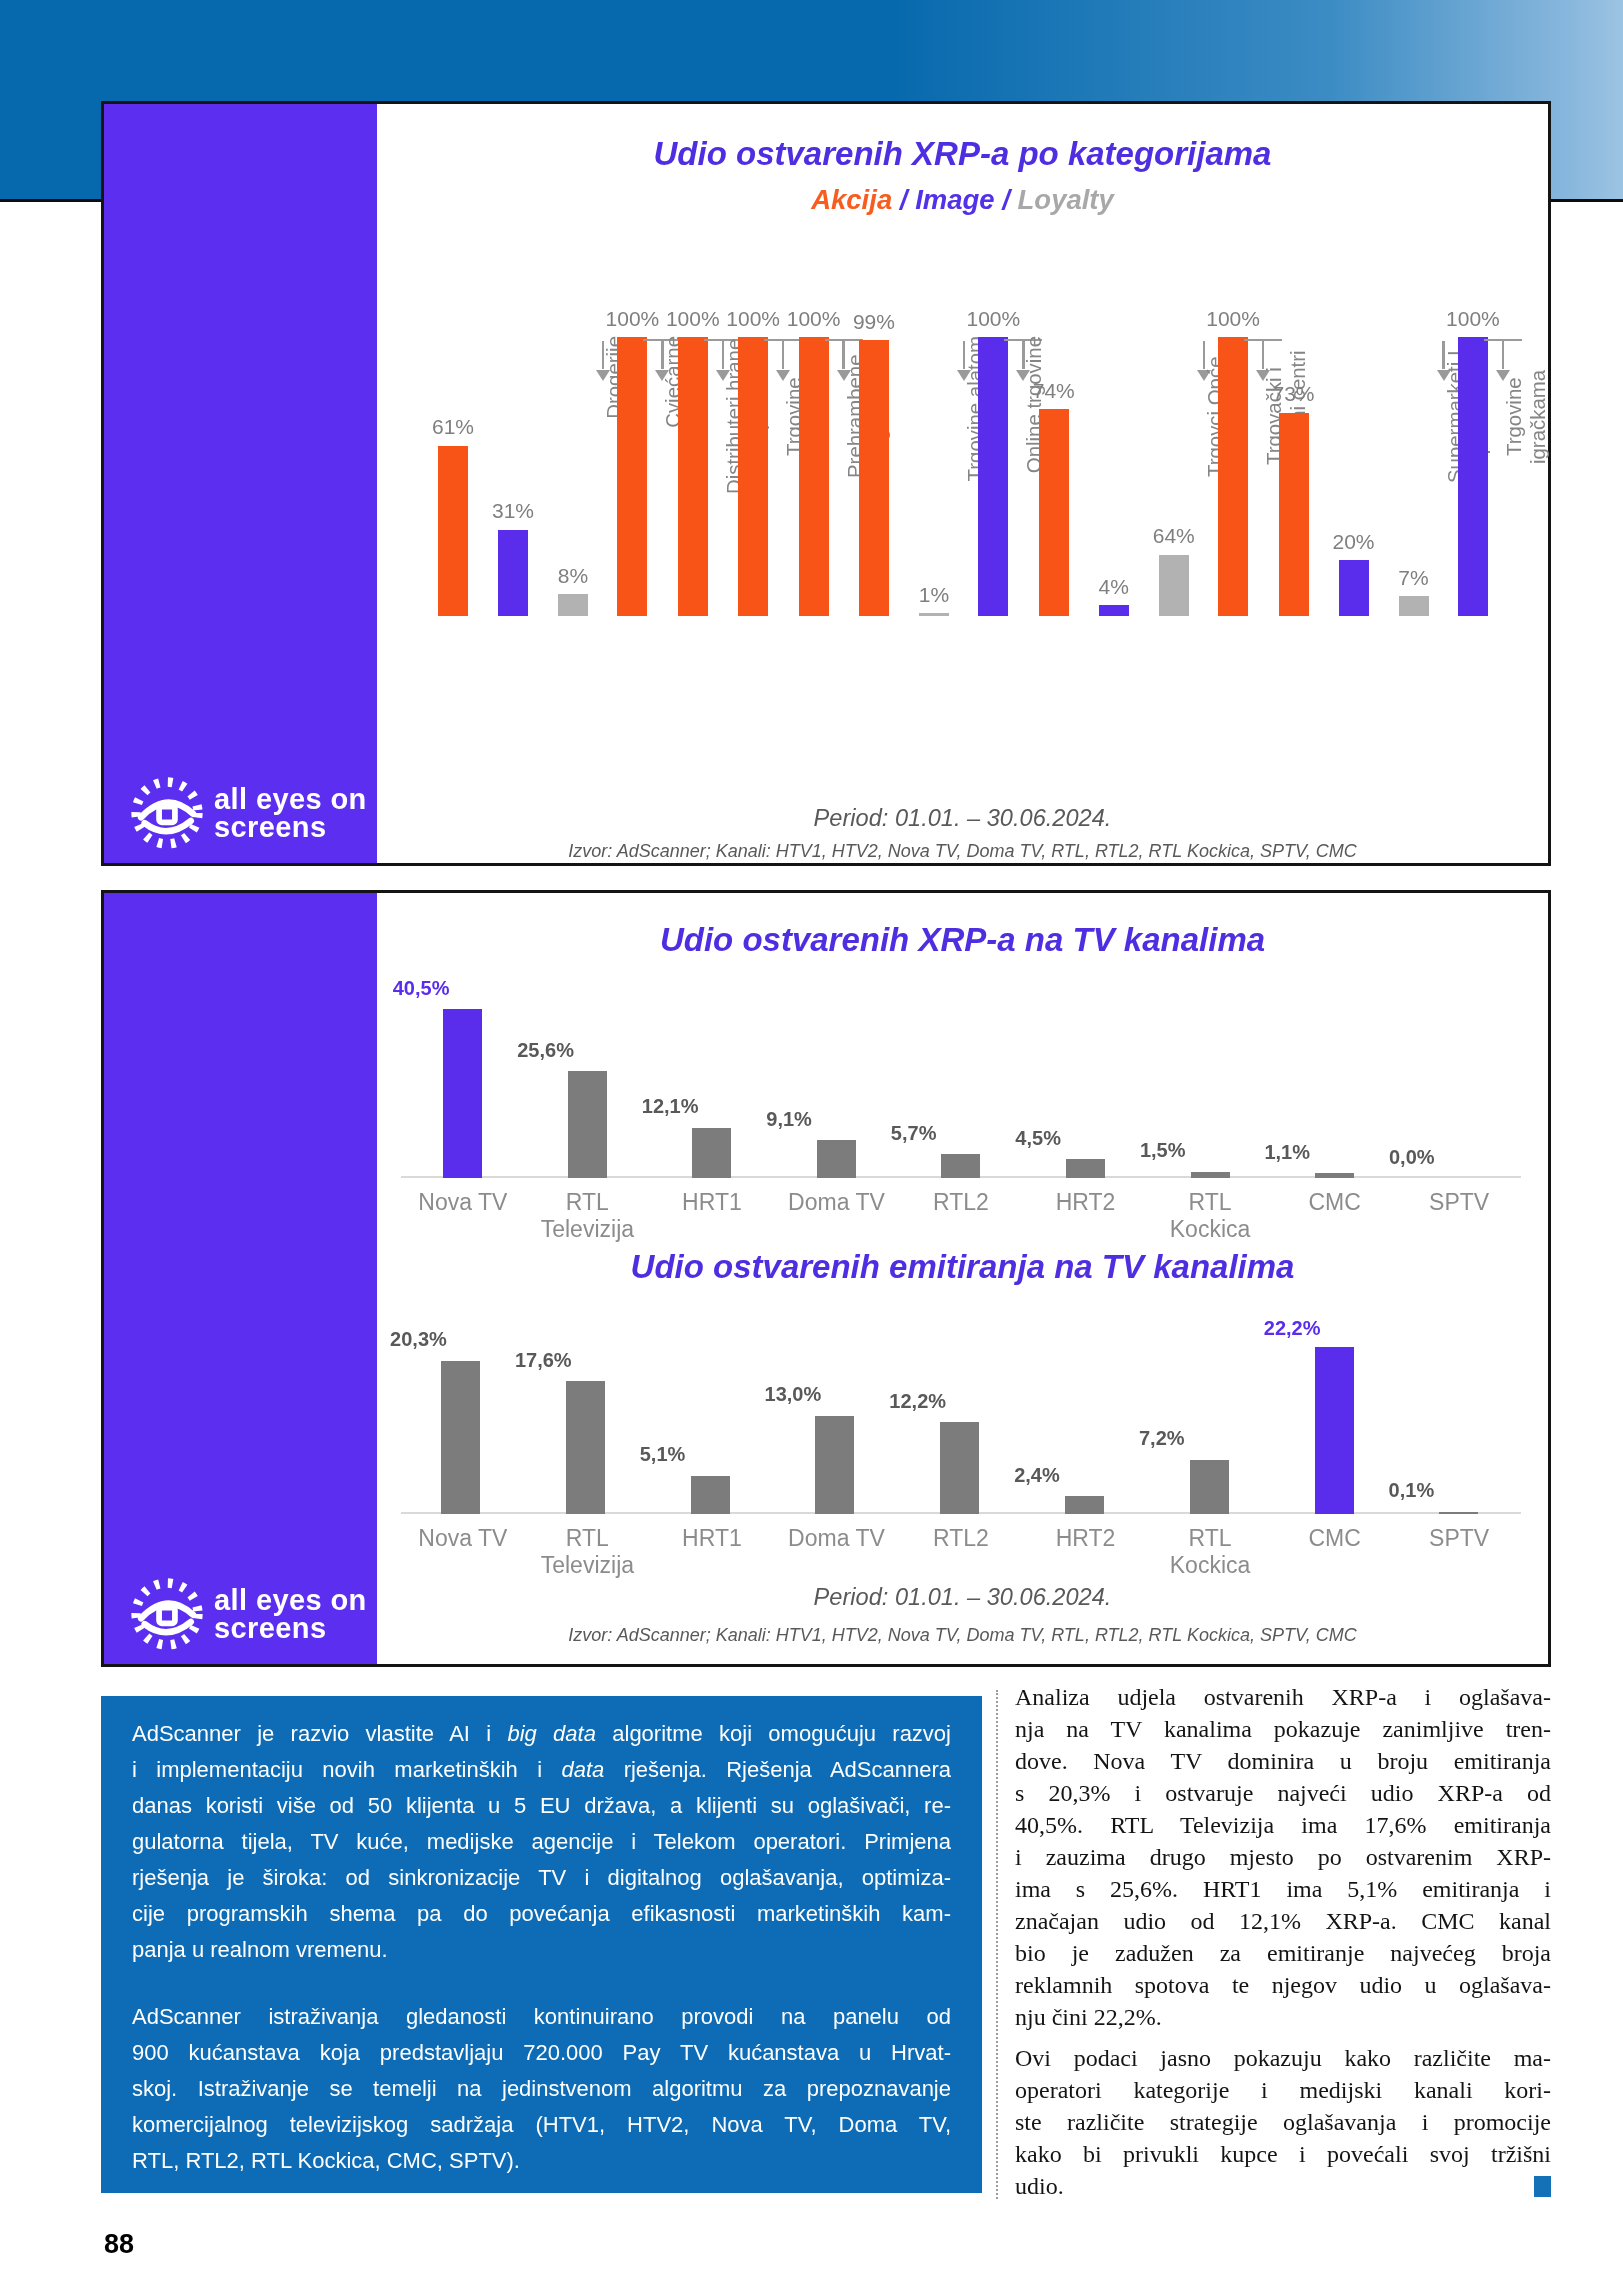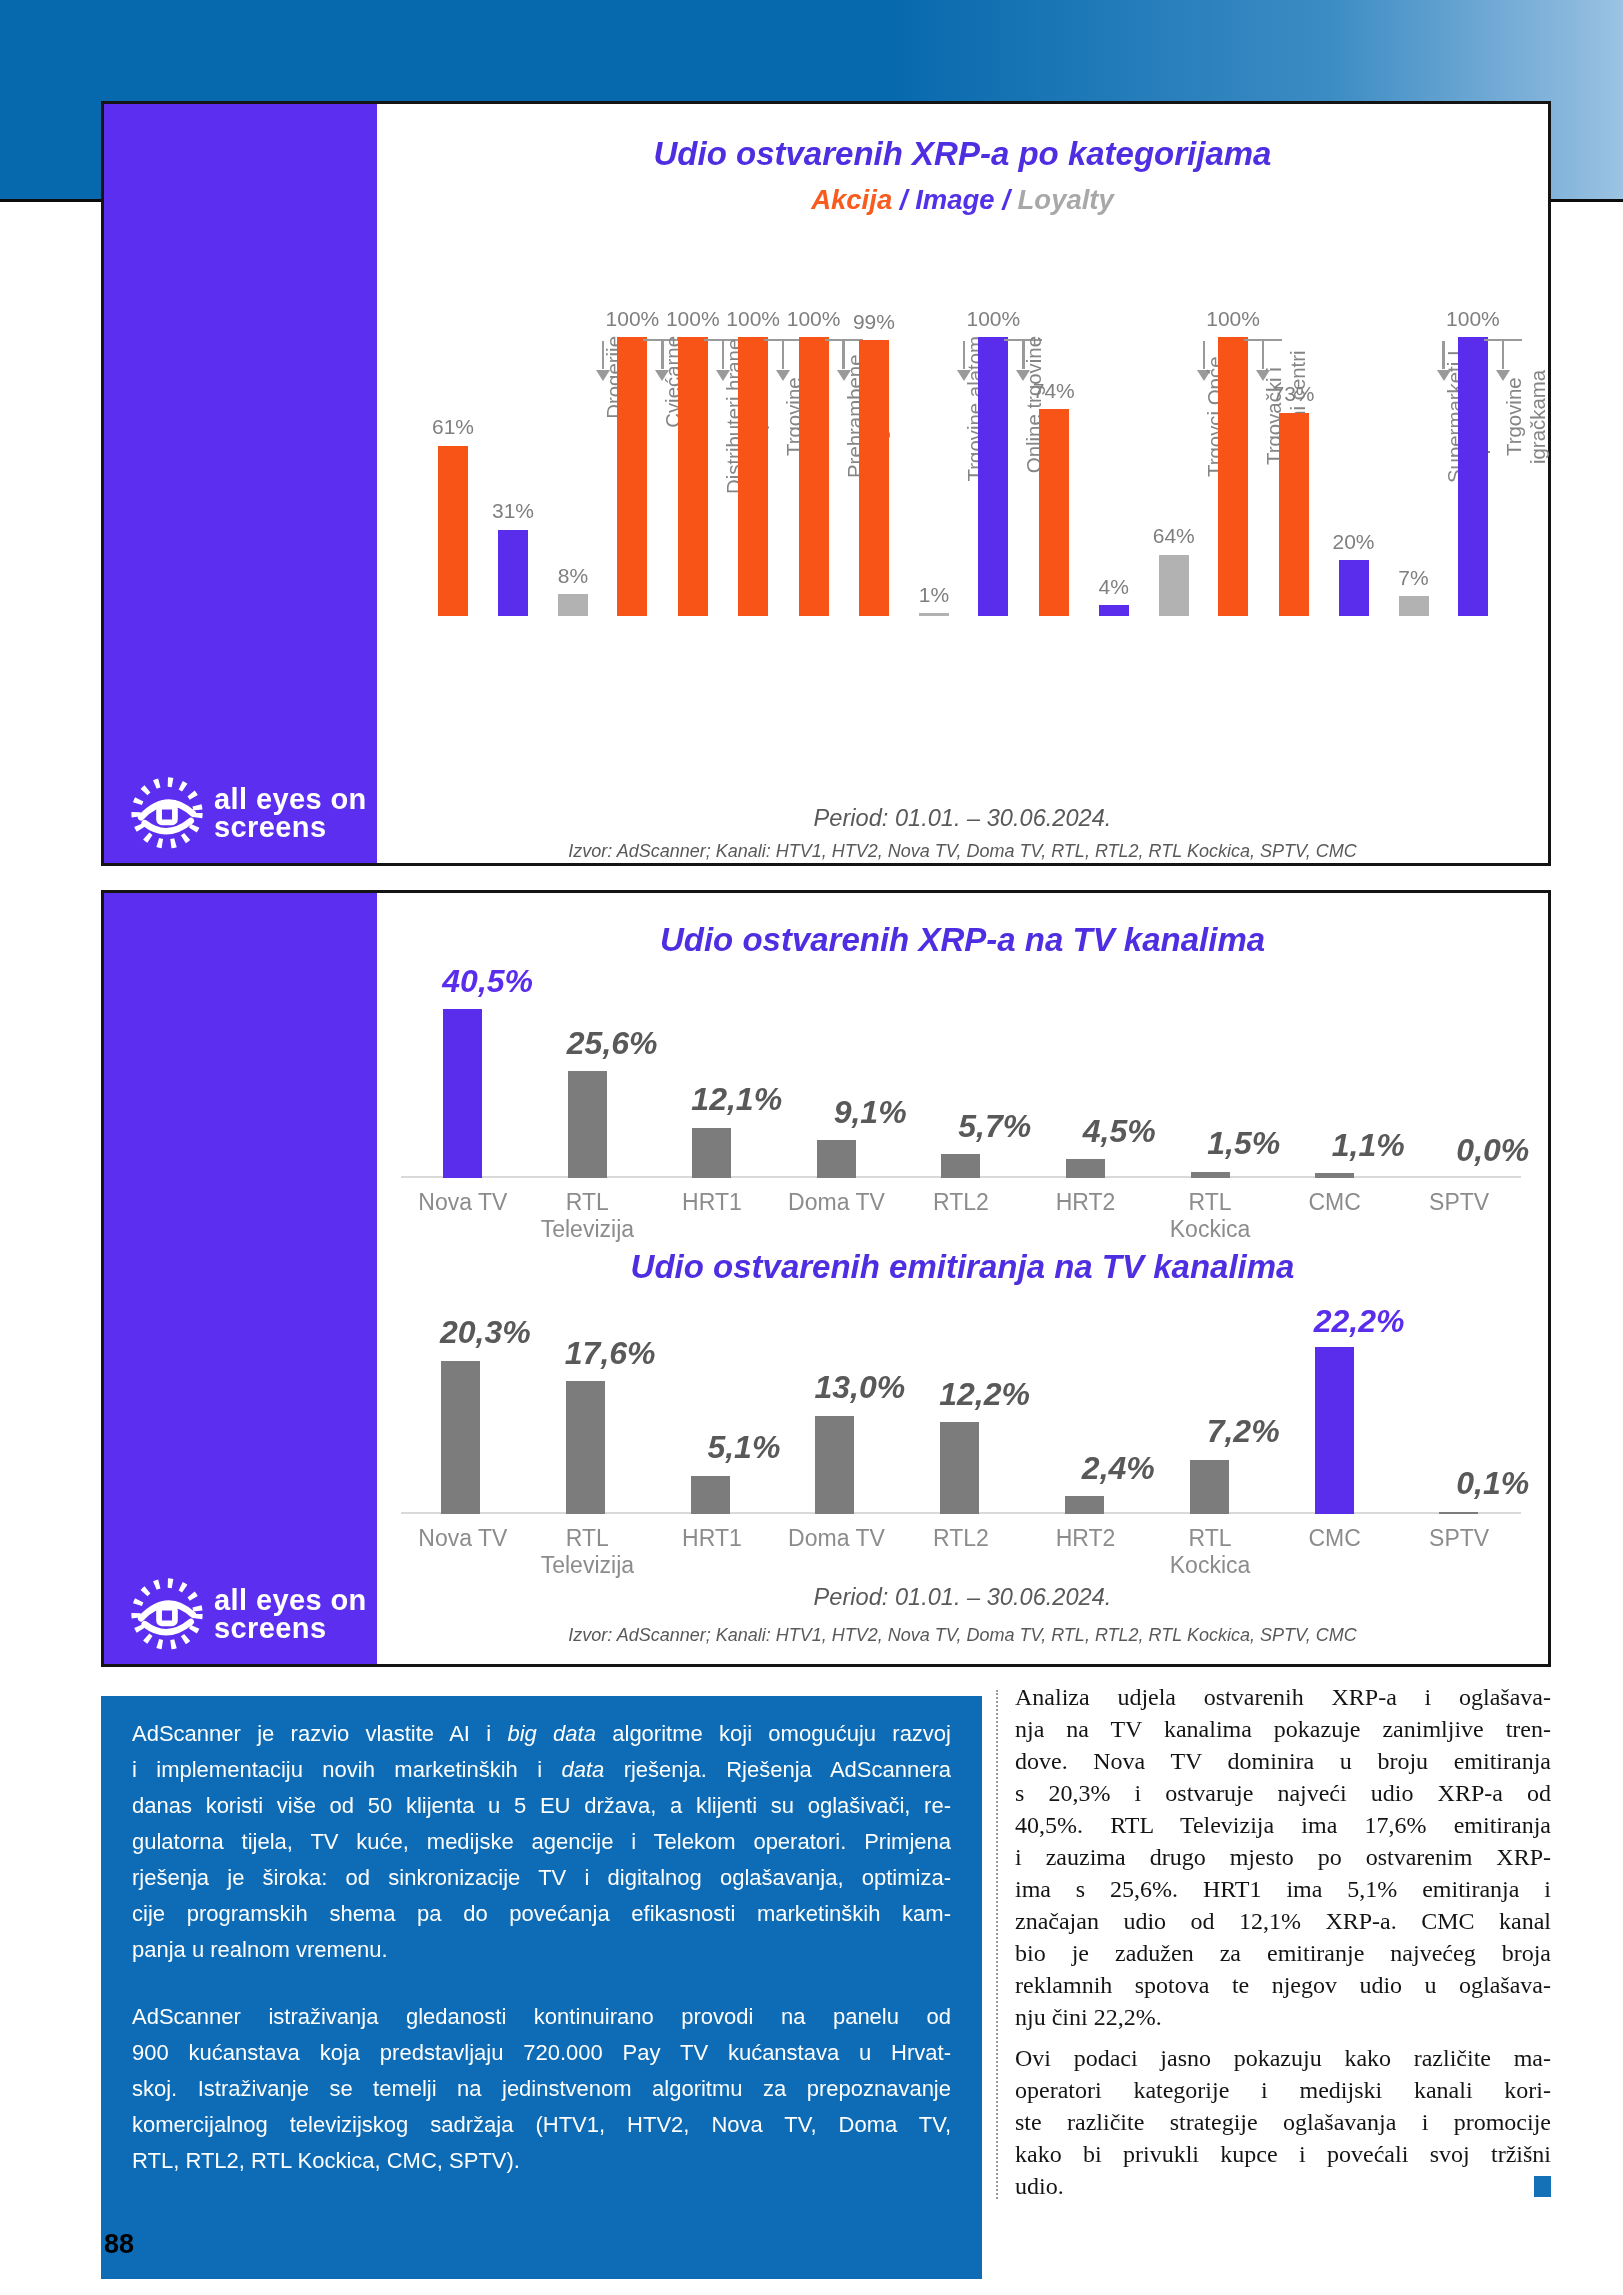--- a/index.html
+++ b/index.html
@@ -34,26 +34,26 @@
     border-left:7px solid transparent;border-right:7px solid transparent;border-top:11px solid #9a9a9a;}
   .c1-label{height:169px;display:flex;justify-content:center;align-items:flex-start;margin-top:3.1px;}
   .c1-label span{writing-mode:vertical-rl;transform:rotate(180deg);max-height:161px;
     font-size:20.4px;line-height:23.6px;color:#858585;text-align:center;}
   
   .tvchart{position:absolute;left:273px;right:3.1px;height:196px;display:flex;align-items:flex-end;padding:0 23.6px;box-sizing:border-box;}
   .tv-baseline{position:absolute;left:23.6px;right:23.6px;bottom:0;height:2.4px;background:#d9d9d9;}
   .tv-slot{flex:1;position:relative;height:196px;display:flex;justify-content:center;align-items:flex-end;}
   .tv-bar{width:39px;background:#7c7c7c;}
   .tv-bar.hl{background:#5a2ded;}
-  .tv-val{position:absolute;left:-7.9px;right:-7.9px;text-align:right;font-size:32px;font-weight:bold;font-style:italic;color:#595959;}
+  .tv-val{position:absolute;left:-7.9px;right:-7.9px;text-align:left;font-size:20px;font-weight:bold;color:#595959;}
   .tv-val.hl{color:#5a2ded;}
   .tvlabels{position:absolute;left:273px;right:3.1px;display:flex;padding:0 23.6px;box-sizing:border-box;}
   .tvlabels div{flex:1;text-align:center;font-size:23px;color:#8c8c8c;}
   
-  .bluebox{position:absolute;left:101px;top:1696px;width:881px;height:583px;background:#0d6cb5;
+  .bluebox{position:absolute;left:101px;top:1696px;width:881px;height:497px;background:#0d6cb5;
     box-sizing:border-box;padding:20.4px 31px;color:#fff;font-size:22px;line-height:36px;}
   .tline{text-align:justify;text-align-last:justify;}
   .tline.last{text-align-last:left;}
   .para-gap{height:31px;}
   .vsep{position:absolute;left:996px;top:1690px;height:509px;border-left:2.4px dotted #9b9b9b;}
   .analysis{position:absolute;left:1015px;top:1681px;width:536px;font-family:"Liberation Serif",serif;
     font-size:24px;line-height:32px;color:#141414;}
   .analysis .para-gap{height:9.4px;}
   .endline{display:flex;justify-content:space-between;align-items:center;}
   .endsq{width:17.3px;height:20.4px;background:#1471b8;}

